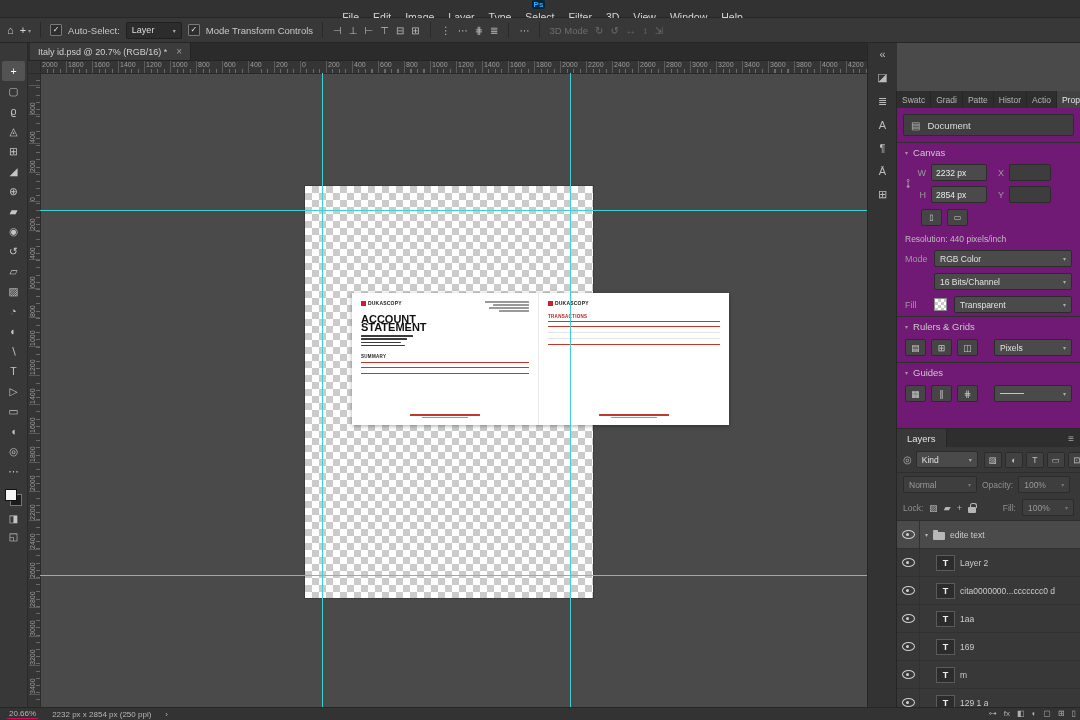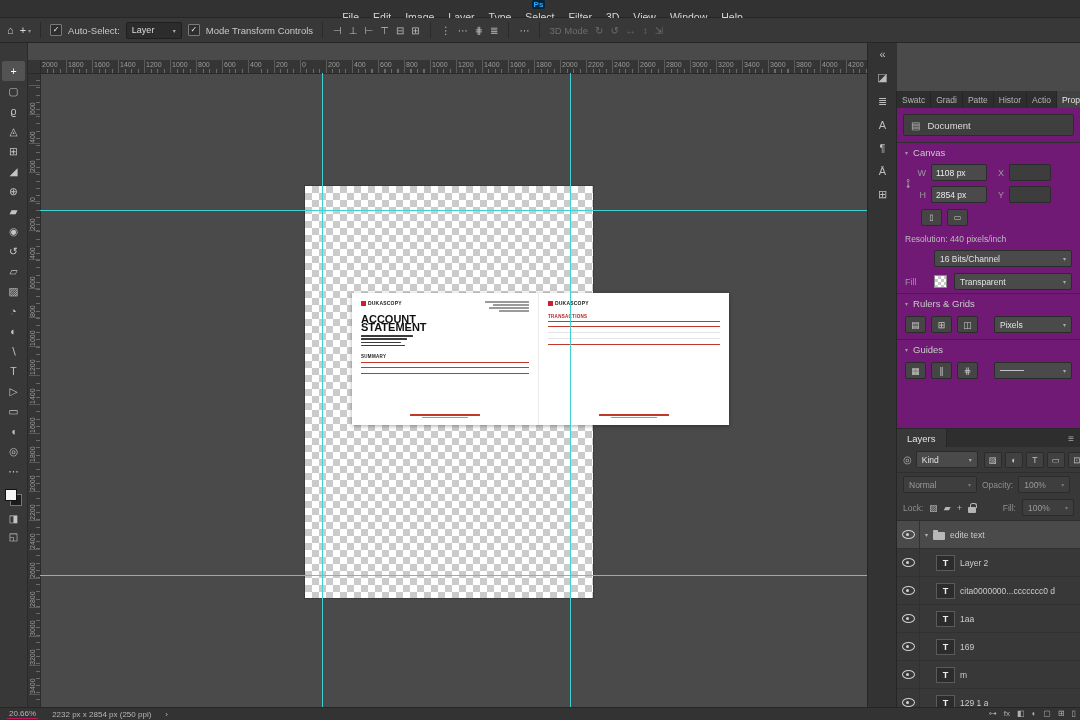--- a/index.html
+++ b/index.html
@@ -214,20 +214,26 @@
     <span class="oblabel dim" data-name="mode-3d-label">3D Mode</span>
     <span class="icongroup dim" data-name="mode-3d-buttons">
         <span class="iconbtn" data-name="orbit-3d-icon">↻</span>
         <span class="iconbtn" data-name="roll-3d-icon">↺</span>
         <span class="iconbtn" data-name="drag-3d-icon">↔</span>
         <span class="iconbtn" data-name="slide-3d-icon">↕</span>
         <span class="iconbtn" data-name="scale-3d-icon">⇲</span>
       </span>
   </div>
 
+  <div class="tabbar" data-name="document-tab-bar">
+    <div class="doctab" data-name="document-tab">
+      <span data-name="document-tab-title">Italy id.psd @ 20.7% (RGB/16) *</span>
+      <span class="tabclose" data-name="close-tab-icon">×</span>
+    </div>
+  </div>
 
   <div class="toolbar" data-name="tool-bar">
     <div class="tools">
         <span class="tool" data-name="move-tool">+</span>
         <span class="tool" data-name="rectangular-marquee-tool">▢</span>
         <span class="tool" data-name="lasso-tool">ϱ</span>
         <span class="tool" data-name="quick-selection-tool">◬</span>
         <span class="tool" data-name="crop-tool">⊞</span>
         <span class="tool" data-name="eyedropper-tool">◢</span>
         <span class="tool" data-name="healing-brush-tool">⊕</span>
@@ -441,34 +447,38 @@
         <span class="pdicon" data-name="document-icon">▤</span>
         <span data-name="properties-target-label">Document</span>
       </div>
       <div class="sect" data-name="canvas-section-header">
           <span data-name="section-label">Canvas</span>
         </div>
       <div class="dims" data-name="canvas-dimensions">
         <span class="linkchain" data-name="link-dimensions-icon">⊶</span>
         <div class="dimgrid">
           <span class="flab" data-name="width-label">W</span>
-          <span class="field" data-name="width-field">1108 px</span>
+          <span class="field" data-name="width-field">2232 px</span>
           <span class="flab" data-name="x-label">X</span>
           <span class="field empty" data-name="x-field"></span>
           <span class="flab" data-name="height-label">H</span>
           <span class="field" data-name="height-field">2854 px</span>
           <span class="flab" data-name="y-label">Y</span>
           <span class="field empty" data-name="y-field"></span>
         </div>
       </div>
       <div class="orient" data-name="orientation-buttons">
           <span class="obtn" data-name="portrait-orientation-icon">▯</span>
           <span class="obtn" data-name="landscape-orientation-icon">▭</span>
         </div>
       <div class="resline" data-name="resolution-text">Resolution: 440 pixels/inch</div>
+      <div class="modrow">
+        <span class="lab" data-name="mode-label">Mode</span>
+        <span class="dd2" data-name="color-mode-dropdown">RGB Color</span>
+      </div>
       <div class="modrow indent">
         <span class="dd2" data-name="bit-depth-dropdown">16 Bits/Channel</span>
       </div>
       <div class="modrow">
         <span class="lab" data-name="fill-label">Fill</span>
         <span class="fillsw" data-name="fill-swatch"></span>
         <span class="dd2" data-name="fill-dropdown">Transparent</span>
       </div>
       <div class="sect" data-name="rulers-grids-section-header">
           <span data-name="section-label">Rulers &amp; Grids</span>

